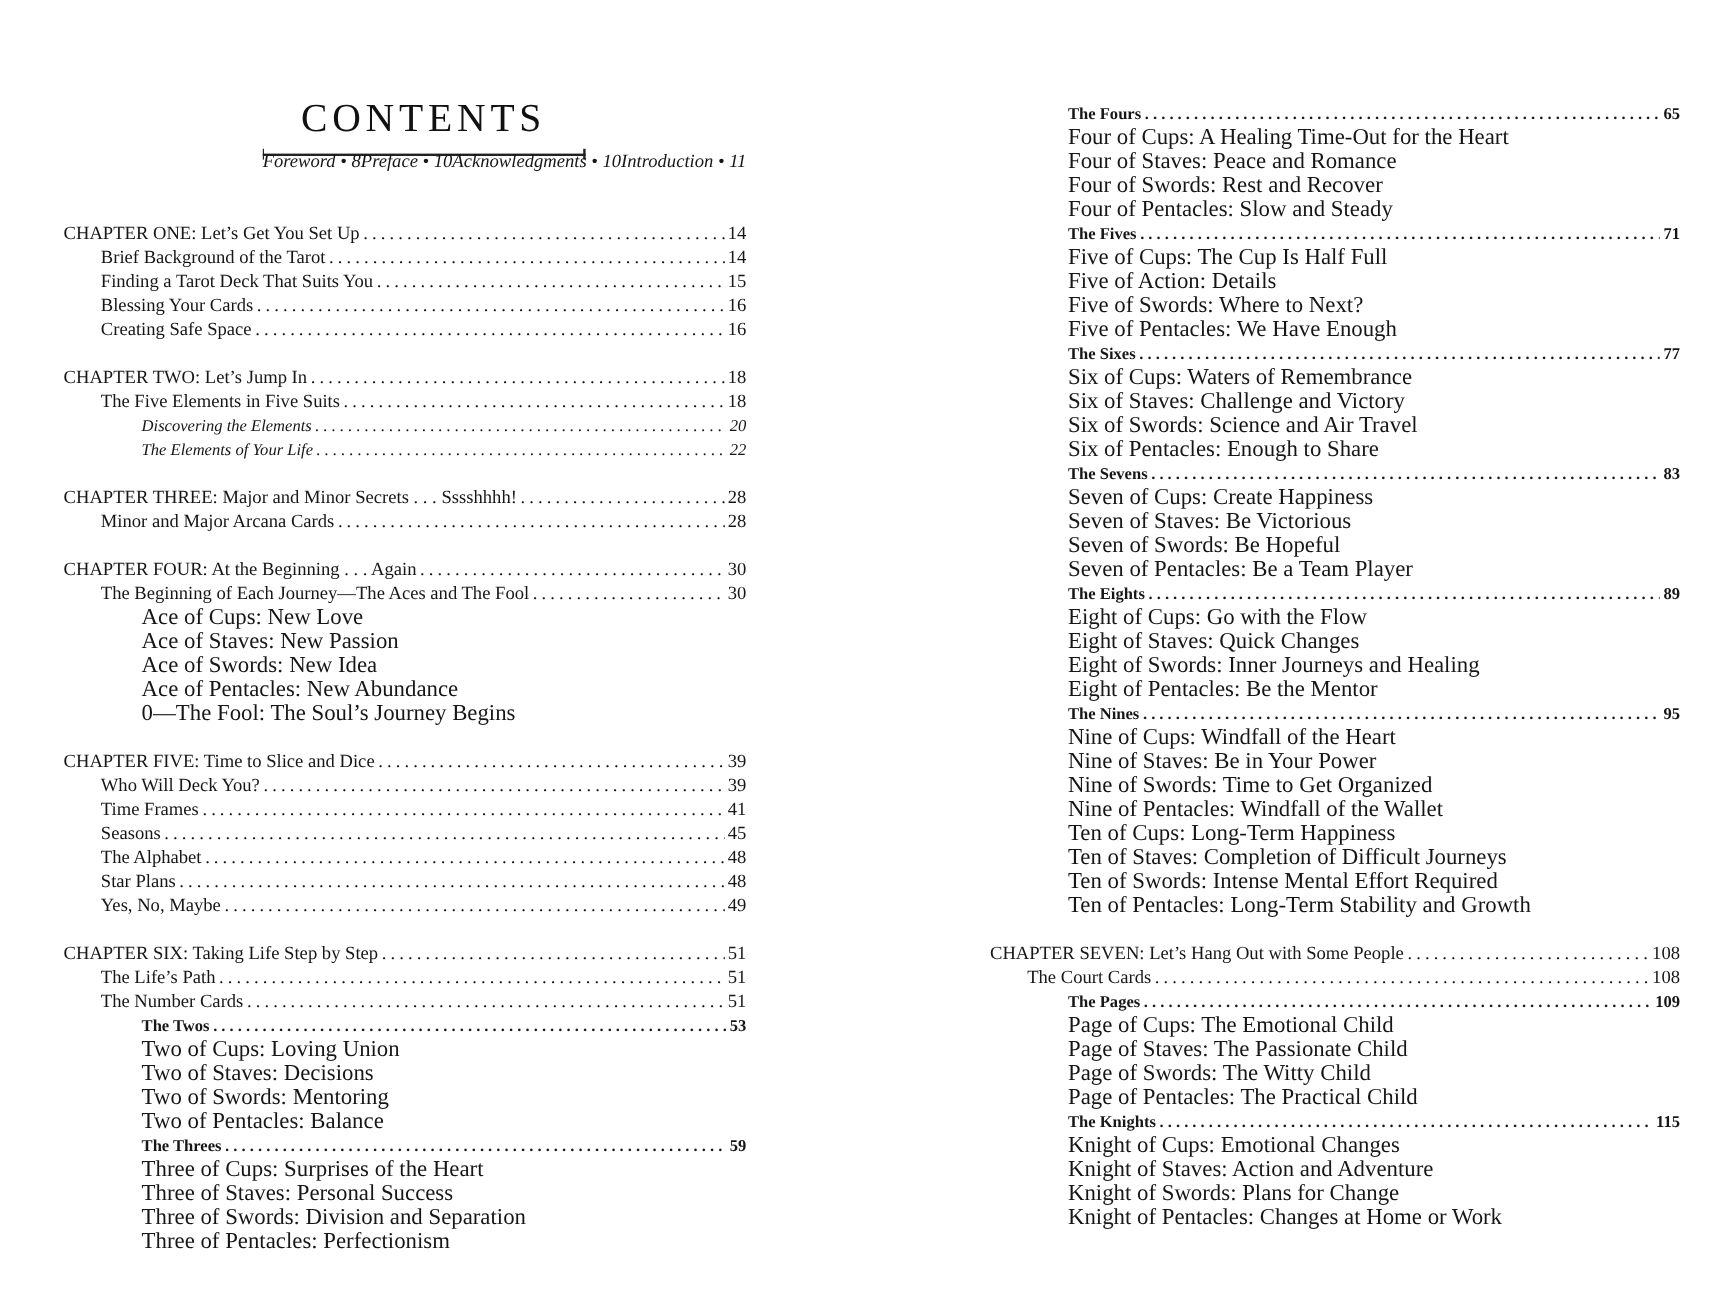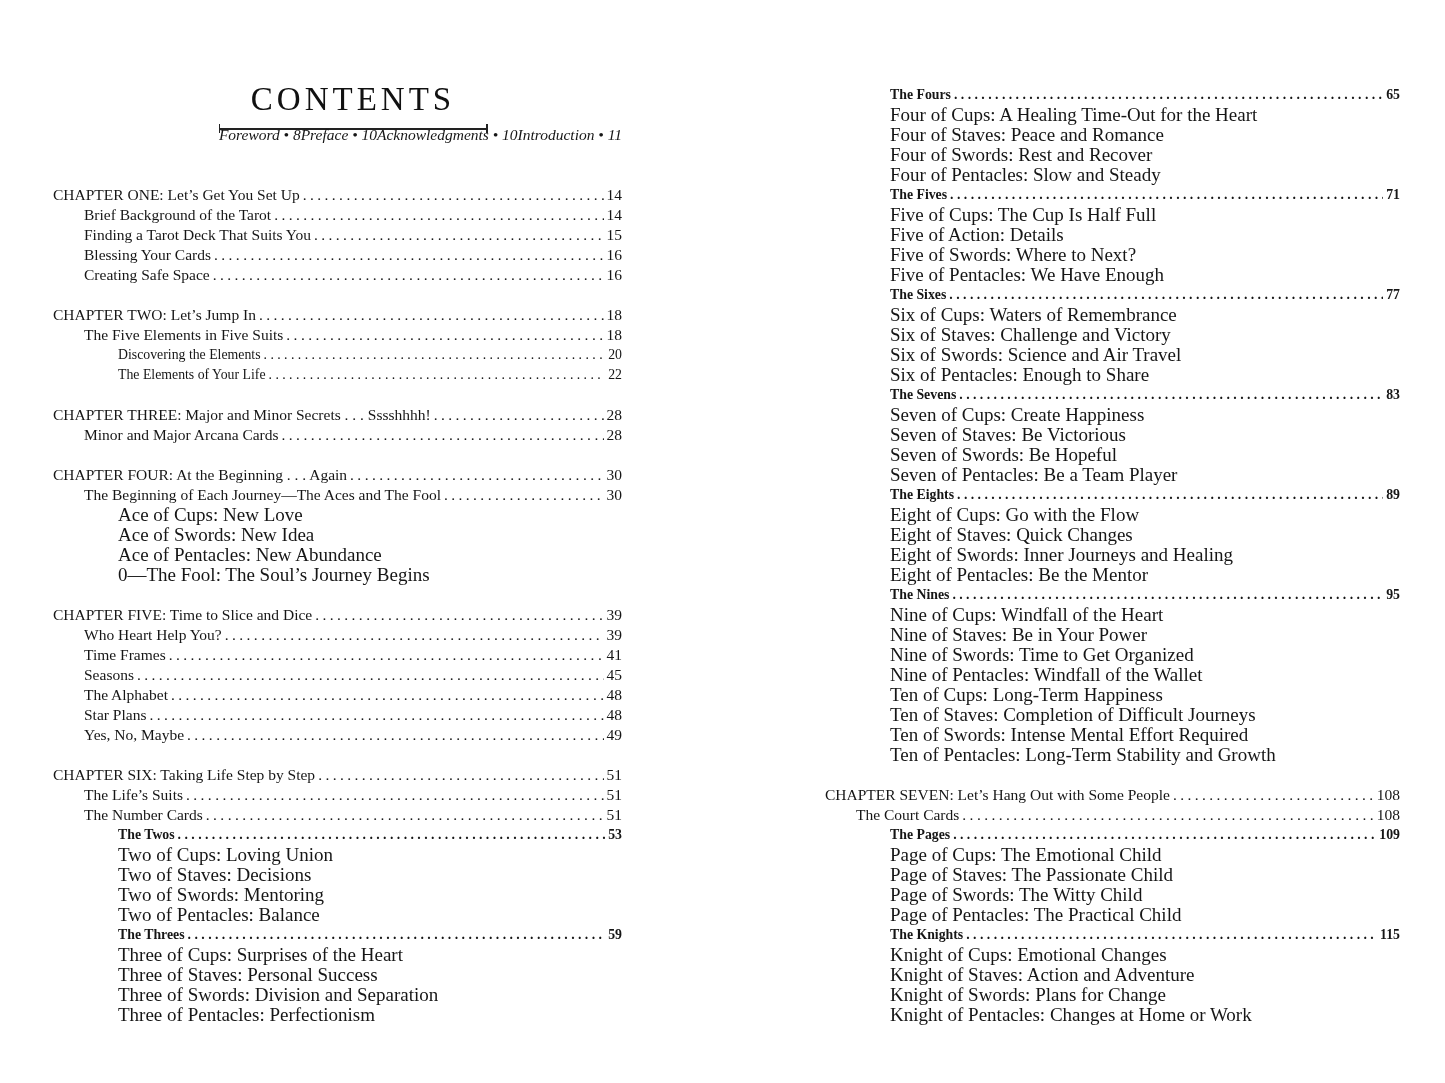--- a/index.html
+++ b/index.html
@@ -35,21 +35,21 @@
   .col-left  { left:53px;  top:185px; width:569px; }
   .col-right { left:797px; top:85px;  width:575px;margin-left:28px; }
 
   .toc-line {
     display:flex; align-items:baseline;
     line-height:20px; font-size:15.5px; white-space:nowrap;
   }
   .lvl-chapter { margin-top:20px; }
   .col .toc-line:first-child { margin-top:0; }
   .lvl-sub    { padding-left:31px; }
-  .lvl-subsub { padding-left:65px; font-size:13.8px; }
+  .lvl-subsub { padding-left:65px; font-size:13.8px;font-style:italic; }
   .lvl-rank   { padding-left:65px; font-size:13.8px; font-weight:700; }
   .lvl-card   { padding-left:65px; font-size:19px; }
 
   .toc-text { flex:0 0 auto; }
   .leader {
     flex:1 1 auto; min-width:0; overflow:hidden;
     margin-left:3px; margin-right:1px;
   }
   .leader::after {
     content:"..........................................................................................................................................";
@@ -137,35 +137,38 @@
     </div>
     <div class="toc-line lvl-sub">
       <span class="toc-text">The Beginning of Each Journey—The Aces and The Fool</span>
       <span class="leader"></span>
       <span class="toc-page">30</span>
     </div>
     <div class="toc-line lvl-card">
       <span class="toc-text">Ace of Cups: New Love</span>
     </div>
     <div class="toc-line lvl-card">
+      <span class="toc-text">Ace of Staves: New Passion</span>
+    </div>
+    <div class="toc-line lvl-card">
       <span class="toc-text">Ace of Swords: New Idea</span>
     </div>
     <div class="toc-line lvl-card">
       <span class="toc-text">Ace of Pentacles: New Abundance</span>
     </div>
     <div class="toc-line lvl-card">
       <span class="toc-text">0—The Fool: The Soul’s Journey Begins</span>
     </div>
     <div class="toc-line lvl-chapter">
       <span class="toc-text">CHAPTER FIVE: Time to Slice and Dice</span>
       <span class="leader"></span>
       <span class="toc-page">39</span>
     </div>
     <div class="toc-line lvl-sub">
-      <span class="toc-text">Who Heart Help You?</span>
+      <span class="toc-text">Who Will Deck You?</span>
       <span class="leader"></span>
       <span class="toc-page">39</span>
     </div>
     <div class="toc-line lvl-sub">
       <span class="toc-text">Time Frames</span>
       <span class="leader"></span>
       <span class="toc-page">41</span>
     </div>
     <div class="toc-line lvl-sub">
       <span class="toc-text">Seasons</span>
@@ -186,21 +189,21 @@
       <span class="toc-text">Yes, No, Maybe</span>
       <span class="leader"></span>
       <span class="toc-page">49</span>
     </div>
     <div class="toc-line lvl-chapter">
       <span class="toc-text">CHAPTER SIX: Taking Life Step by Step</span>
       <span class="leader"></span>
       <span class="toc-page">51</span>
     </div>
     <div class="toc-line lvl-sub">
-      <span class="toc-text">The Life’s Suits</span>
+      <span class="toc-text">The Life’s Path</span>
       <span class="leader"></span>
       <span class="toc-page">51</span>
     </div>
     <div class="toc-line lvl-sub">
       <span class="toc-text">The Number Cards</span>
       <span class="leader"></span>
       <span class="toc-page">51</span>
     </div>
     <div class="toc-line lvl-rank">
       <span class="toc-text">The Twos</span>

